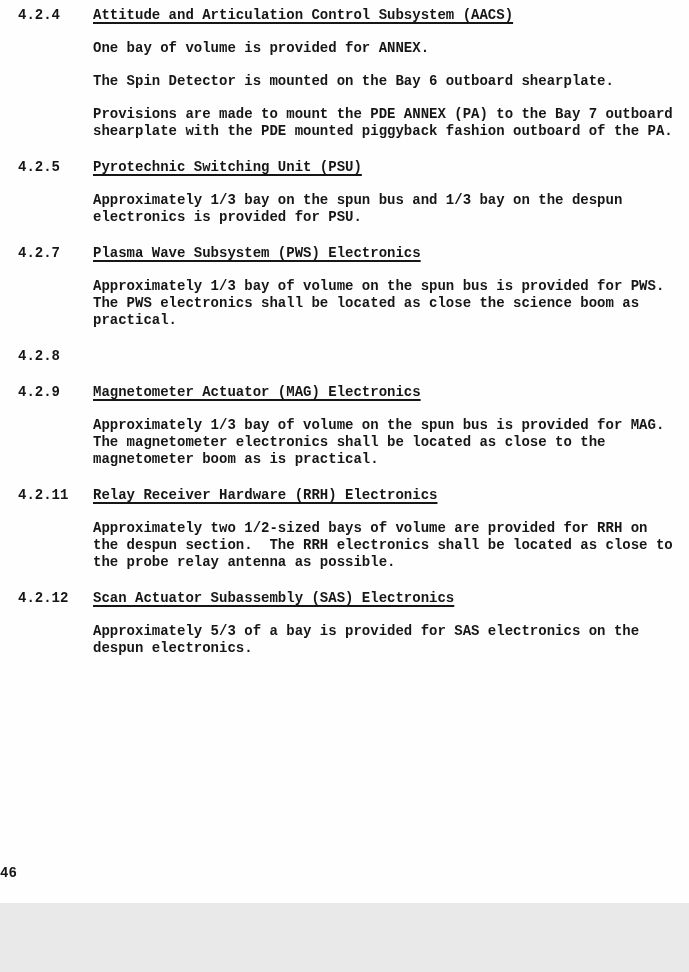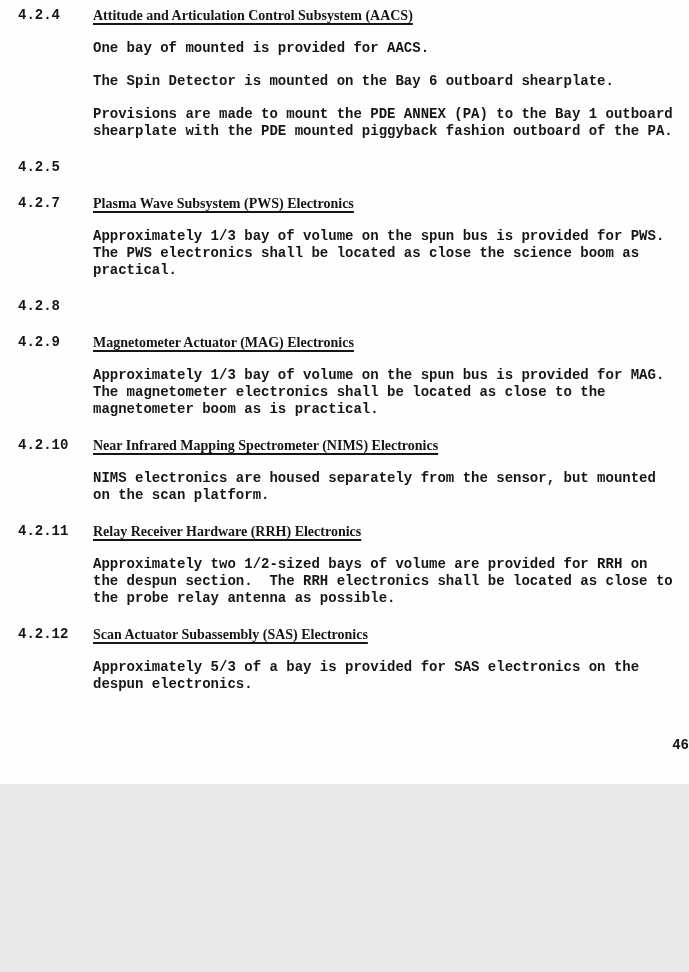--- a/index.html
+++ b/index.html
@@ -3,21 +3,21 @@
 <meta charset="utf-8">
 <style>
   html, body {
     margin: 0;
     padding: 0;
     background: #e9e9e9;
   }
   .page {
     position: relative;
     width: 689px;
-    height: 784px;
+    height: 903px;
     margin: 0 auto;
     background: #fefefe;
     color: #161616;
     font-family: "Liberation Mono", "DejaVu Sans Mono", monospace;
     font-size: 14px;
     line-height: 17px;
     font-weight: 600;
     box-sizing: border-box;
     padding: 7px 10px 0 18px;
     overflow: hidden;
@@ -32,52 +32,56 @@
     white-space: nowrap;
   }
   .sec-body {
     flex: 1 1 auto;
     min-width: 0;
   }
   .sec-title {
     text-decoration: underline;
     text-underline-offset: 3px;
     text-decoration-thickness: 1.5px;
-    font-family: Liberation Serif, serif;
   }
   .para {
     margin-top: 16px;
     white-space: pre-wrap;
   }
   .page-number {
     position: absolute;
-    bottom: 30px;
+    bottom: 21px;
     left: 0;
     width: 100%;
-    text-align: right;
+    text-align: left;
   }
 </style>
 </head>
 <body>
 
 <div class="page">
 
   <div class="section">
     <div class="sec-num">4.2.4</div>
     <div class="sec-body">
       <div class="sec-title">Attitude and Articulation Control Subsystem (AACS)</div>
-      <div class="para">One bay of mounted is provided for AACS.</div>
+      <div class="para">One bay of volume is provided for ANNEX.</div>
       <div class="para">The Spin Detector is mounted on the Bay 6 outboard shearplate.</div>
-      <div class="para">Provisions are made to mount the PDE ANNEX (PA) to the Bay 1 outboard
+      <div class="para">Provisions are made to mount the PDE ANNEX (PA) to the Bay 7 outboard
 shearplate with the PDE mounted piggyback fashion outboard of the PA.</div>
     </div>
   </div>
 
   <div class="section">
     <div class="sec-num">4.2.5</div>
+    <div class="sec-body">
+      <div class="sec-title">Pyrotechnic Switching Unit (PSU)</div>
+      <div class="para">Approximately 1/3 bay on the spun bus and 1/3 bay on the despun
+electronics is provided for PSU.</div>
+    </div>
   </div>
 
 
   <div class="section">
     <div class="sec-num">4.2.7</div>
     <div class="sec-body">
       <div class="sec-title">Plasma Wave Subsystem (PWS) Electronics</div>
       <div class="para">Approximately 1/3 bay of volume on the spun bus is provided for PWS.
 The PWS electronics shall be located as close the science boom as
 practical.</div>
@@ -91,28 +95,20 @@
   <div class="section">
     <div class="sec-num">4.2.9</div>
     <div class="sec-body">
       <div class="sec-title">Magnetometer Actuator (MAG) Electronics</div>
       <div class="para">Approximately 1/3 bay of volume on the spun bus is provided for MAG.
 The magnetometer electronics shall be located as close to the
 magnetometer boom as is practical.</div>
     </div>
   </div>
 
-  <div class="section">
-    <div class="sec-num">4.2.10</div>
-    <div class="sec-body">
-      <div class="sec-title">Near Infrared Mapping Spectrometer (NIMS) Electronics</div>
-      <div class="para">NIMS electronics are housed separately from the sensor, but mounted
-on the scan platform.</div>
-    </div>
-  </div>
 
   <div class="section">
     <div class="sec-num">4.2.11</div>
     <div class="sec-body">
       <div class="sec-title">Relay Receiver Hardware (RRH) Electronics</div>
       <div class="para">Approximately two 1/2-sized bays of volume are provided for RRH on
 the despun section.  The RRH electronics shall be located as close to
 the probe relay antenna as possible.</div>
     </div>
   </div>

